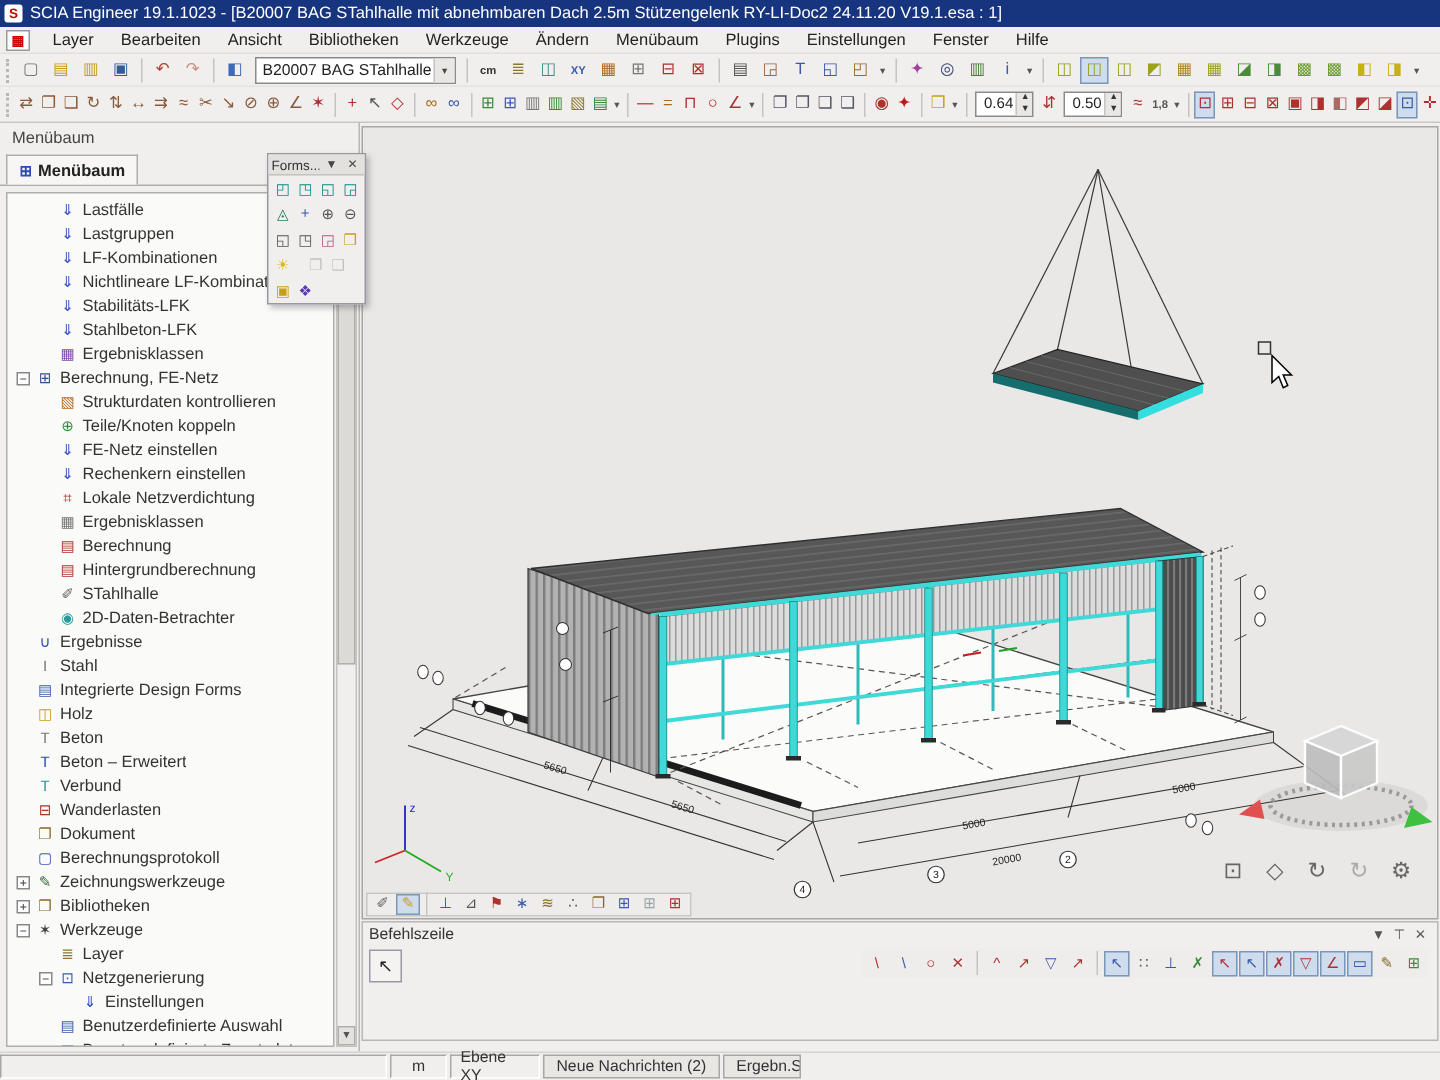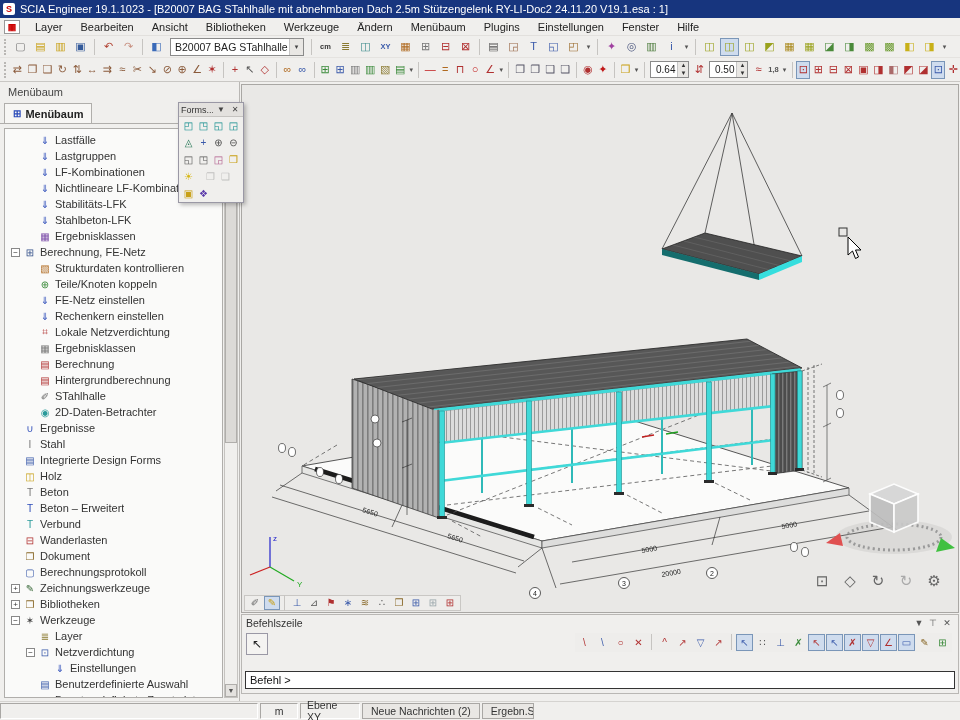--- a/index.html
+++ b/index.html
@@ -400,21 +400,21 @@
           <span class="tlabel">Werkzeuge</span>
         </div>
         <div class="trow" style="padding-left: 21px;">
           <span class="tbox none"></span>
           <span class="ticon" style="color: rgb(138, 122, 48);">≣</span>
           <span class="tlabel">Layer</span>
         </div>
         <div class="trow" style="padding-left: 21px;">
           <span class="tbox">−</span>
           <span class="ticon" style="color: rgb(58, 90, 170);">⊡</span>
-          <span class="tlabel">Netzverdichtung</span>
+          <span class="tlabel">Netzgenerierung</span>
         </div>
         <div class="trow" style="padding-left: 36px;">
           <span class="tbox none"></span>
           <span class="ticon" style="color: rgb(42, 74, 184);">⇓</span>
           <span class="tlabel">Einstellungen</span>
         </div>
         <div class="trow" style="padding-left: 21px;">
           <span class="tbox none"></span>
           <span class="ticon" style="color: rgb(58, 90, 170);">▤</span>
           <span class="tlabel">Benutzerdefinierte Auswahl</span>
@@ -714,23 +714,20 @@
         <span class="ic" style="color: rgb(58, 138, 58);">✗</span>
         <span class="ic pressed" style="color: rgb(176, 48, 48);">↖</span>
         <span class="ic pressed" style="color: rgb(58, 90, 170);">↖</span>
         <span class="ic pressed" style="color: rgb(176, 48, 48);">✗</span>
         <span class="ic pressed" style="color: rgb(176, 48, 48);">▽</span>
         <span class="ic pressed" style="color: rgb(176, 48, 48);">∠</span>
         <span class="ic pressed" style="color: rgb(58, 90, 170);">▭</span>
         <span class="ic" style="color: rgb(138, 106, 42);">✎</span>
         <span class="ic" style="color: rgb(58, 138, 58);">⊞</span>
       </div>
-    <div id="cmdinputrow">
-      <input id="cmdinput" readonly="" value="Befehl &gt;" style="">
-    </div>
   </div>
 
   <div id="status">
     <span class="stbox" style="width:258px;"></span>
     <span class="stbox" style="width:38px;">m</span>
     <span class="stbox" style="width:60px;">Ebene XY</span>
     <span class="stbtn">Neue Nachrichten (2)</span>
     <span class="stbtn" style="max-width:52px;overflow:hidden;">Ergebn.S</span>
   </div>
 

